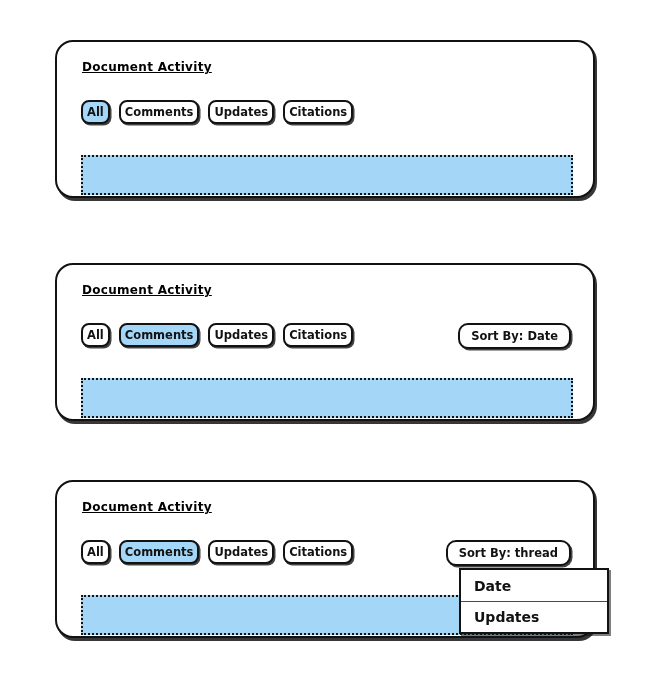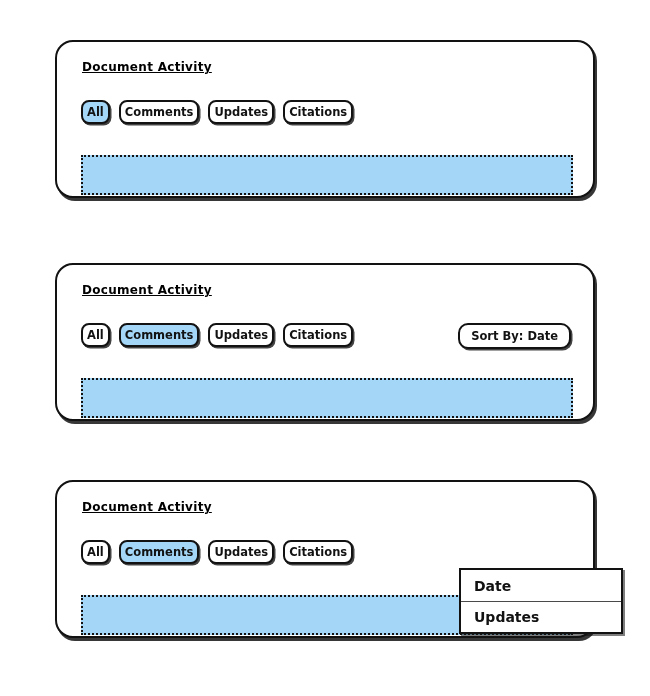--- a/index.html
+++ b/index.html
@@ -105,21 +105,21 @@
     box-sizing: border-box;
     background: #a3d6f7;
     border: 2.5px dotted #121212;
   }
 
   
   .dropdown {
     position: absolute;
     left: 459px;
     top: 568px;
-    width: 164px;
+    width: 150px;
     box-sizing: border-box;
     background: #ffffff;
     border: 2px solid #121212;
     z-index: 40;
     box-shadow: 2px 2px 0 rgba(20,20,20,0.55);
   }
   .dropdown-item {
     box-sizing: border-box;
     height: 31px;
     display: flex;
@@ -169,20 +169,21 @@
 <div class="panel" id="panel-3">
   <div class="panel-title">Document Activity</div>
 
   <div class="chip-row">
     <div class="chip">All</div>
     <div class="chip active">Comments</div>
     <div class="chip">Updates</div>
     <div class="chip">Citations</div>
   </div>
 
+  <div class="sort-btn">Sort By: thread</div>
 
   <div class="content-strip"></div>
 </div>
 
 <div class="dropdown">
   <div class="dropdown-item">Date</div>
   <div class="dropdown-item">Updates</div>
 </div>
 
 </body></html>

